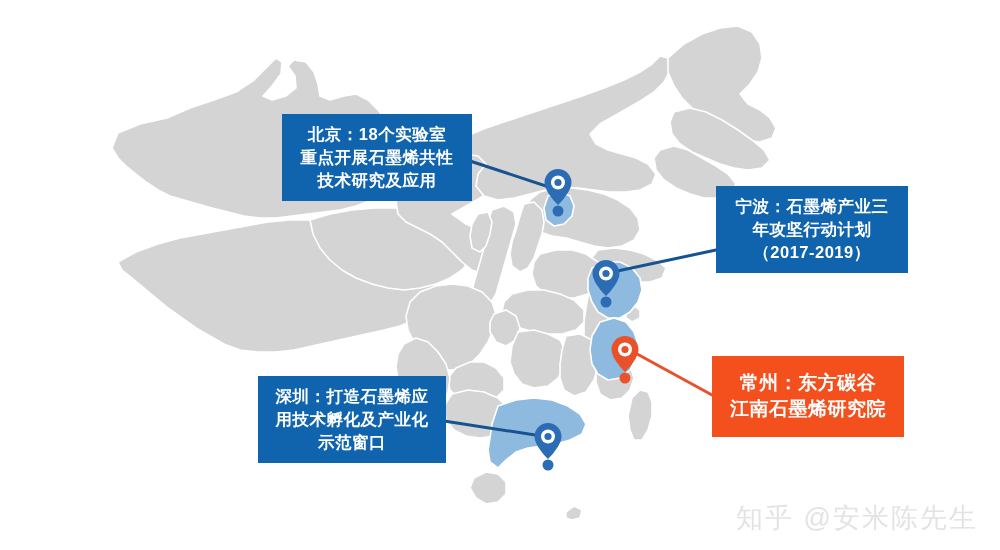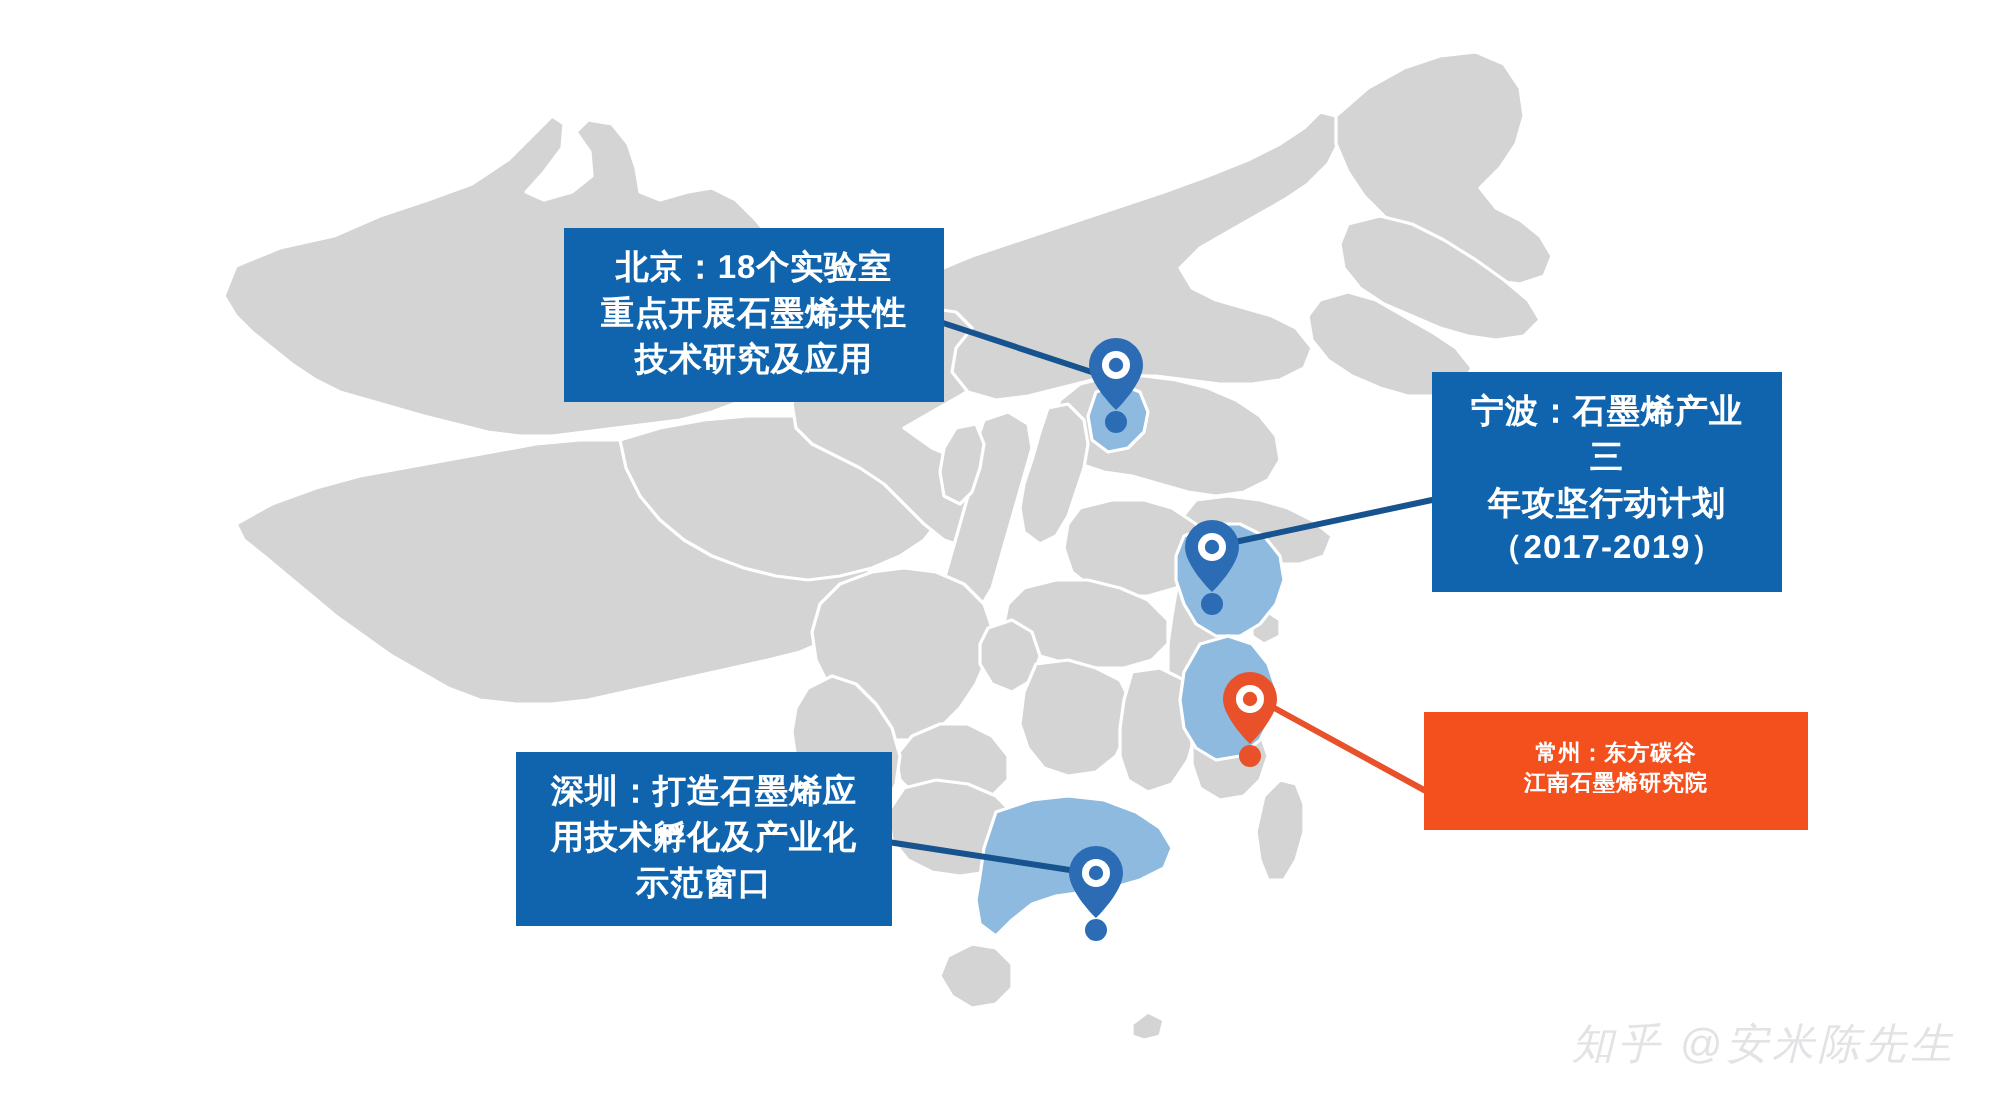--- a/index.html
+++ b/index.html
@@ -35,56 +35,55 @@
     white-space: pre-line;
     z-index: 6;
   }
   .label-blue {
     background: #1064ad;
     font-size: 16.5px;
     font-weight: 600;
   }
   .label-orange {
     background: #f4501e;
-    font-size: 11px;
+    font-size: 19px;
     font-weight: 700;
   }
   #label-beijing {
     left: 282px;
     top: 114px;
     width: 190px;
   }
   #label-ningbo {
     left: 716px;
     top: 186px;
-    width: 175px;
+    width: 192px;
   }
   #label-changzhou {
     left: 712px;
     top: 356px;
     width: 192px;
     padding-top: 14px;
     padding-bottom: 15px;
   }
   #label-shenzhen {
     left: 258px;
     top: 376px;
     width: 188px;
     text-align: center;
   }
   #watermark {
     position: absolute;
     right: 22px;
     bottom: 14px;
     color: #e2e3e5;
-    font-size: 21px;
+    font-size: 27px;
     letter-spacing: 2px;
     z-index: 7;
     user-select: none;
-    font-style: italic;
   }
 </style>
 </head>
 <body>
 
 <div id="stage">
 
   <svg id="map-layer" viewBox="0 0 1000 550">
 
     <g fill="#d4d4d4" stroke="#ffffff" stroke-width="1.6" stroke-linejoin="round">

